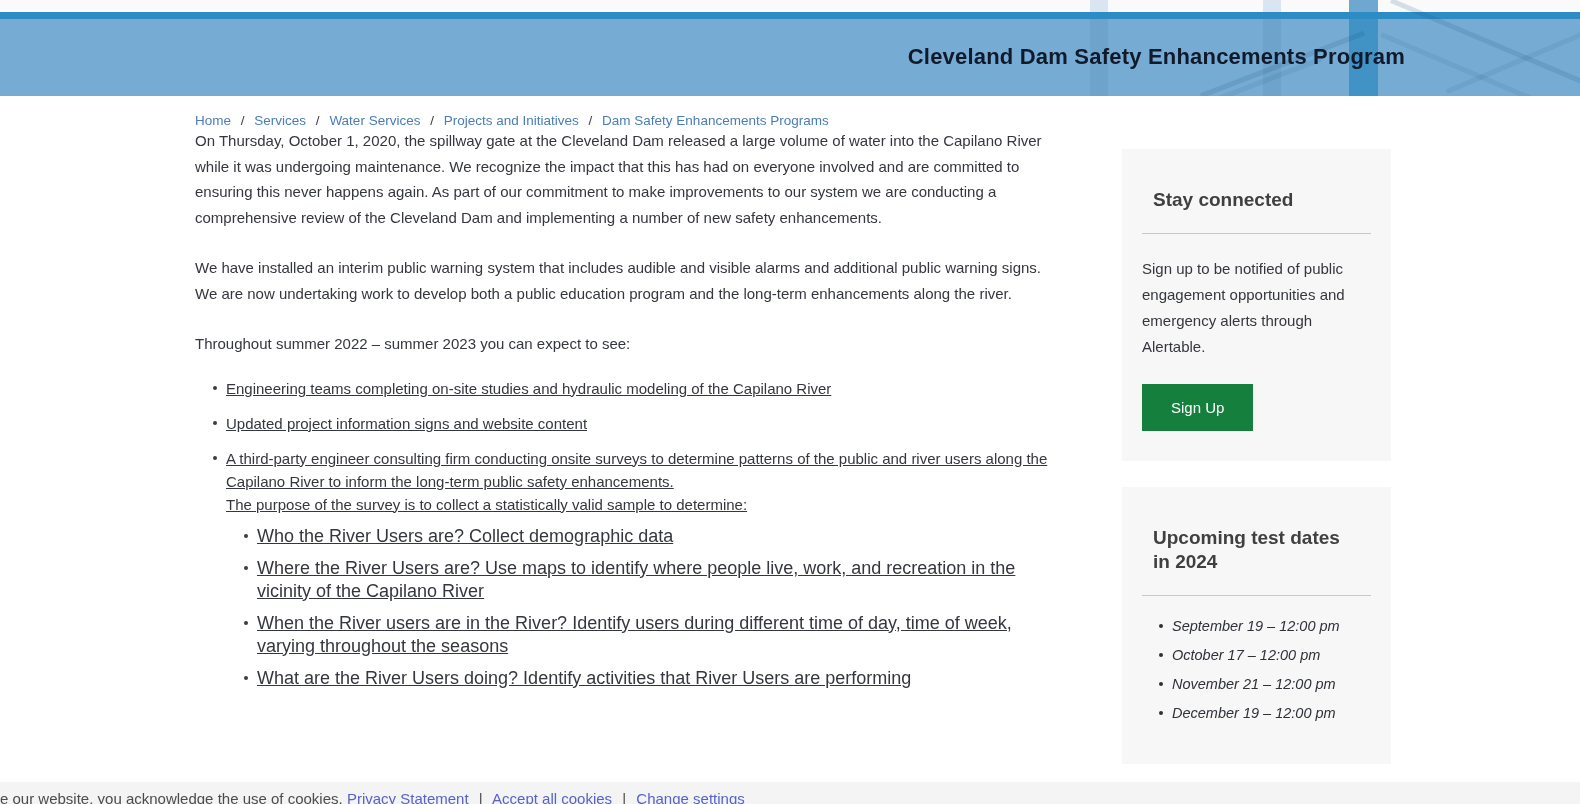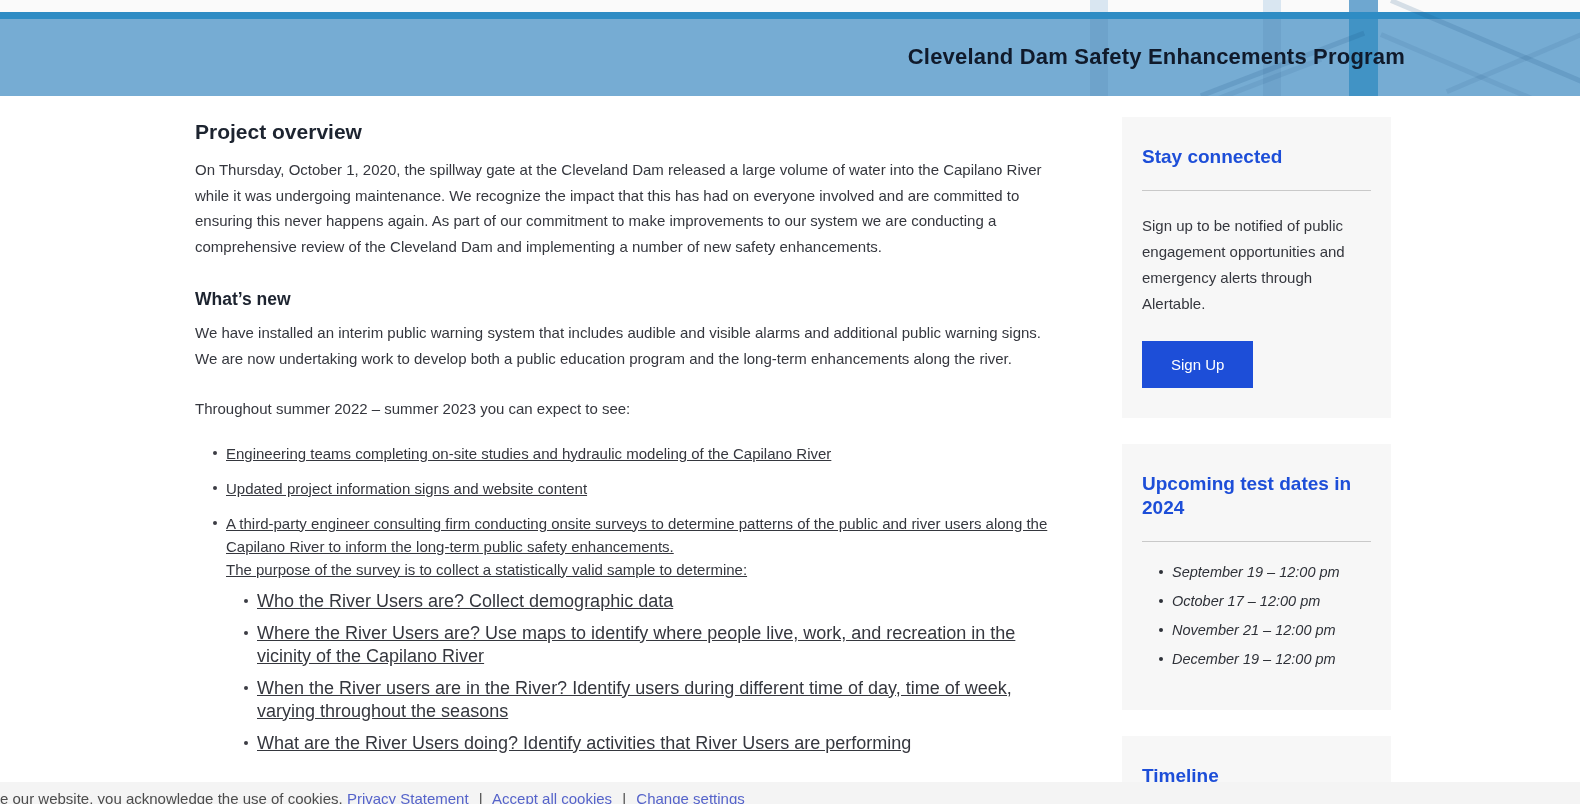--- a/index.html
+++ b/index.html
@@ -62,25 +62,25 @@
   }
   ul.sub-list { margin: 1px 0 0; padding: 0 0 0 31px; list-style: none; }
   ul.sub-list > li { position: relative; margin-top: 9px; font-size: 18px; line-height: 23px; color: #35373e; }
   ul.sub-list > li::before {
     content: ""; position: absolute; left: -13px; top: 9px;
     width: 4px; height: 4px; border-radius: 50%; background: #3b3d44;
   }
 
   
   .card { background: #f7f7f7; padding: 28px 20px 30px; margin-bottom: 26px; }
-  .card h3 { margin: 0; font-size: 19px; line-height: 24px; font-weight: bold; color: #1d4ed8; }
+  .card h3 { margin: 11px; font-size: 19px; line-height: 24px; font-weight: bold; color: #404040; }
   .card .divider { border: none; border-top: 1px solid #c9c9c9; margin: 21px 0 22px; }
   .card p { margin: 0 0 24px; font-size: 15px; line-height: 26px; color: #35373e; }
   .signup-btn {
-    display: inline-block; background: #1d4ed8; color: #ffffff; border: none;
+    display: inline-block; background: #15803d; color: #ffffff; border: none;
     font-family: "Liberation Sans", sans-serif; font-size: 15px;
     padding: 15px 29px; cursor: pointer;
   }
   ul.date-list { margin: 0; padding: 0 0 0 30px; list-style: none; }
   ul.date-list > li { position: relative; margin-bottom: 13px; font-size: 14.5px; color: #2e3138; font-style: italic; }
   ul.date-list > li::before {
     content: ""; position: absolute; left: -13px; top: 6px;
     width: 4px; height: 4px; border-radius: 50%; background: #2e3138;
   }
   .card-timeline { height: 120px; margin-bottom: 0; }
@@ -114,28 +114,37 @@
     <div class="art art-line art-line-4"></div>
     <div class="art art-line art-line-5"></div>
   </div>
   <div class="banner-title-wrap">
     <h1 class="banner-title">Cleveland Dam Safety Enhancements Program</h1>
   </div>
 </div>
 
 <div class="container">
 
+  <nav class="breadcrumb">
+    <a href="#">Home</a>
+    <span class="sep">/</span>
+    <a href="#">Services</a>
+    <span class="sep">/</span>
+    <a href="#">Water Services</a>
+    <span class="sep">/</span>
+    <a href="#">Projects and Initiatives</a>
+    <span class="sep">/</span>
+    <a href="#">Dam Safety Enhancements Programs</a>
+  </nav>
 
   <div class="page-body">
 
     <div class="content">
-      <h2>Project overview</h2>
       <p>On Thursday, October 1, 2020, the spillway gate at the Cleveland Dam released a large volume of water into the Capilano River while it was undergoing maintenance. We recognize the impact that this has had on everyone involved and are committed to ensuring this never happens again. As part of our commitment to make improvements to our system we are conducting a comprehensive review of the Cleveland Dam and implementing a number of new safety enhancements.</p>
 
-      <h3>What’s new</h3>
       <p>We have installed an interim public warning system that includes audible and visible alarms and additional public warning signs. We are now undertaking work to develop both a public education program and the long-term enhancements along the river.</p>
 
       <p class="intro">Throughout summer 2022 – summer 2023 you can expect to see:</p>
 
       <ul class="main-list">
         <li>Engineering teams completing on-site studies and hydraulic modeling of the Capilano River</li>
         <li>Updated project information signs and website content</li>
         <li>
           <span>A third-party engineer consulting firm conducting onsite surveys to determine patterns of the public and river users along the Capilano River to inform the long-term public safety enhancements.</span>
           <div>The purpose of the survey is to collect a statistically valid sample to determine:</div>

